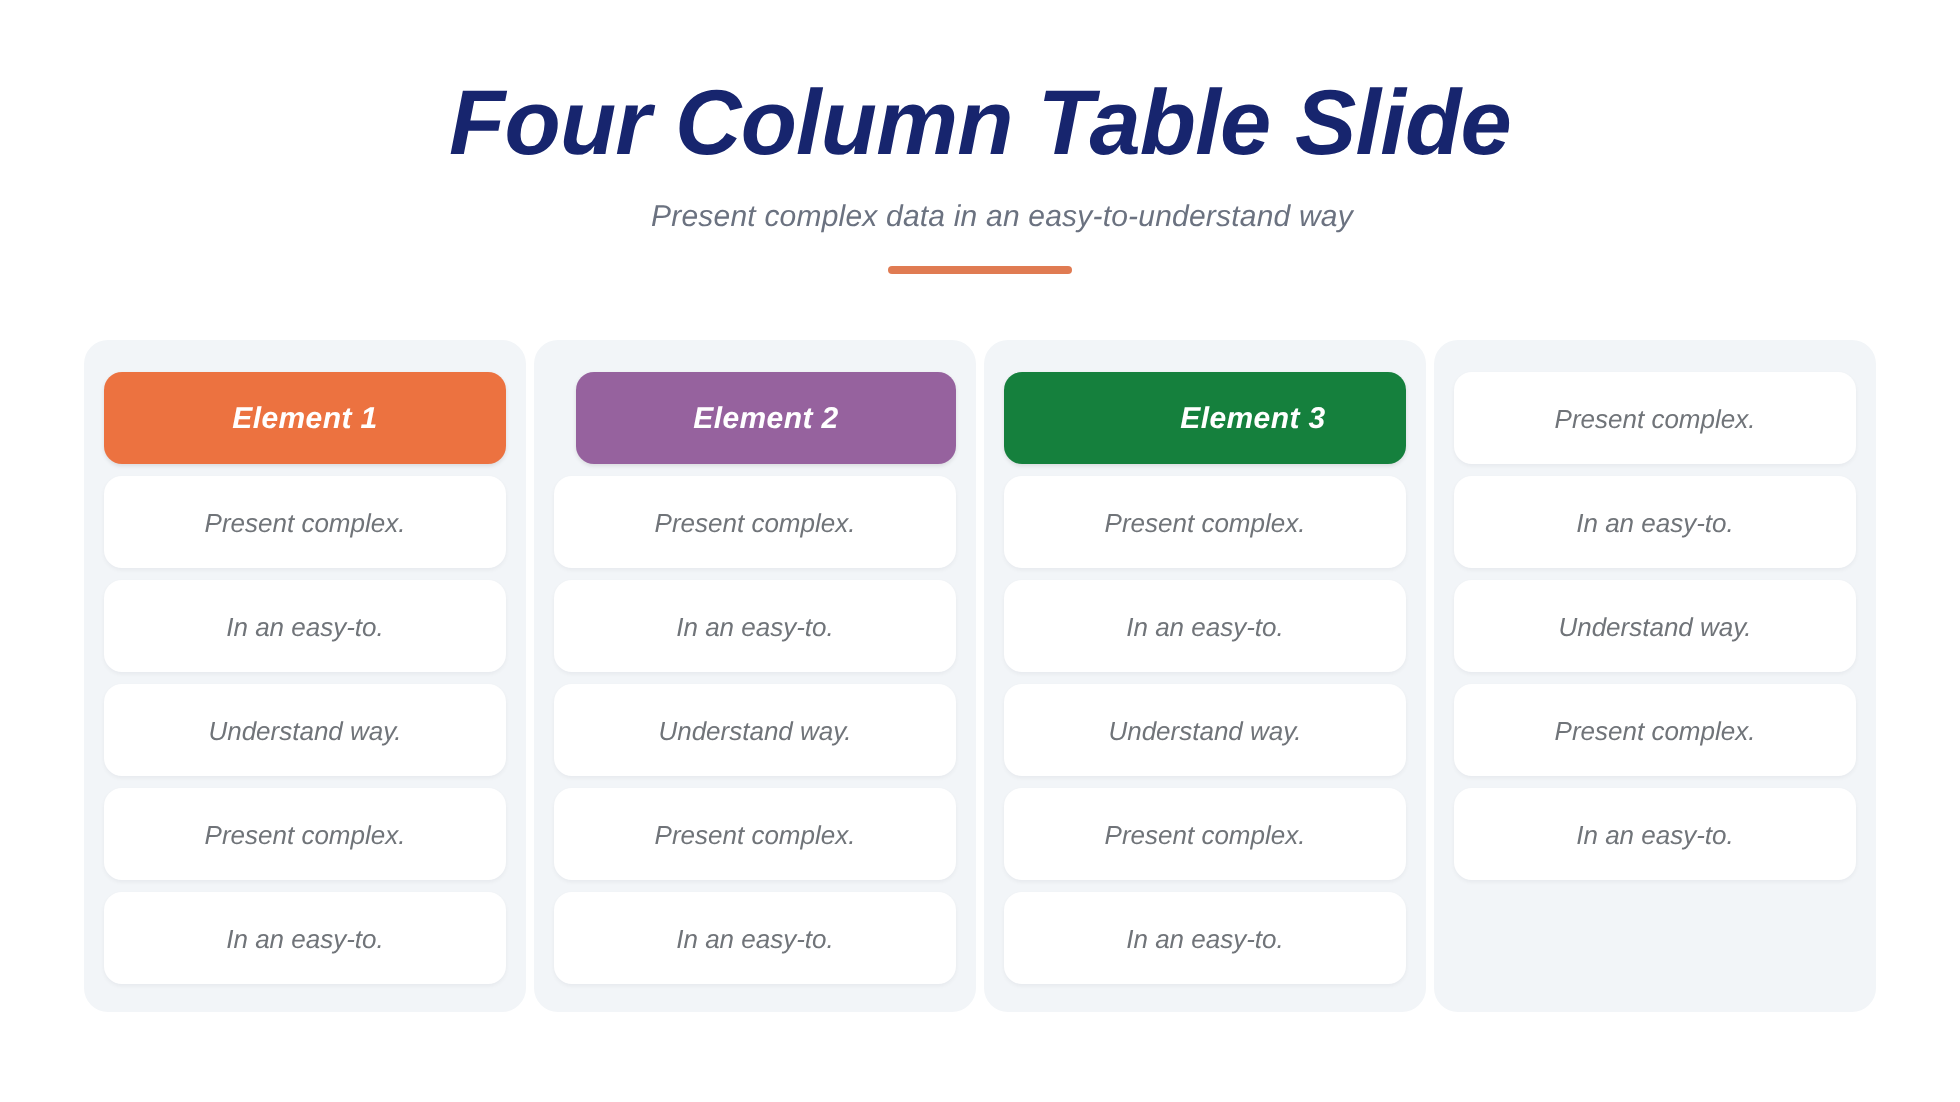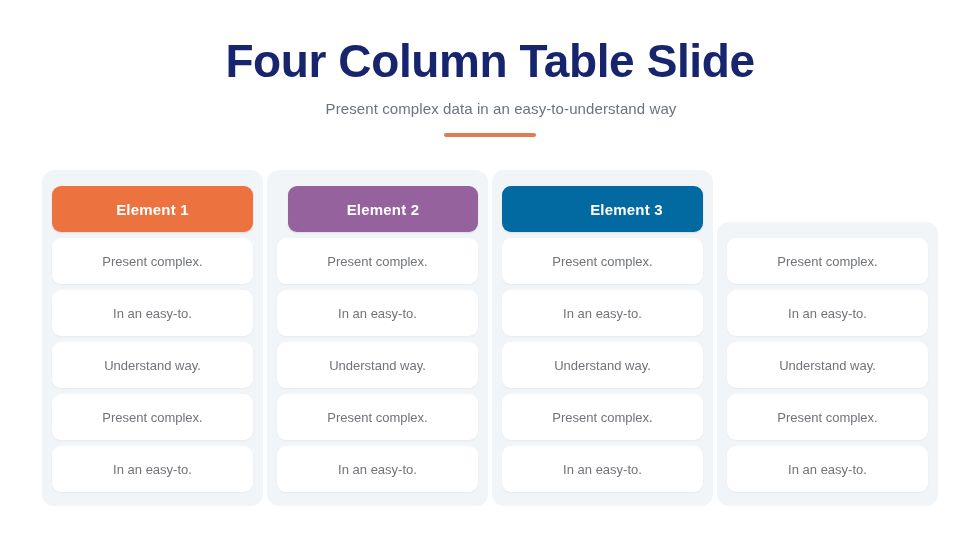--- a/index.html
+++ b/index.html
@@ -1,15 +1,15 @@
 <!DOCTYPE html>
 <html><head>
 <meta charset="utf-8">
 <style>
-  * { margin: 0; padding: 0; box-sizing: border-box; }
+  * { margin: 0; padding: 0; box-sizing: border-box; font-style: italic; }
 
   html, body {
     width: 980px;
     height: 551px;
     background: #ffffff;
     font-family: "Liberation Sans", sans-serif;
     overflow: hidden;
   }
 
   .slide {
@@ -50,21 +50,20 @@
   }
 
   
   .table-wrap {
     position: absolute;
     left: 42px;
     top: 170px;
     width: 896px;
     display: flex;
     gap: 4px;
-    align-items: flex-end;
   }
 
   .column-card {
     flex: 1 1 0;
     background: #F2F5F8;
     border-radius: 12px;
     padding: 16px 10px 14px 10px;
     display: flex;
     flex-direction: column;
     gap: 6px;
@@ -121,21 +120,21 @@
     <div class="column-card" style="background: rgb(242, 245, 248);">
       <div class="col-header" style="background: rgb(150, 98, 158); margin-left: 11px;">Element 2</div>
       <div class="col-cell" style="background: rgb(255, 255, 255); color: rgb(112, 116, 121);">Present complex.</div>
       <div class="col-cell" style="background: rgb(255, 255, 255); color: rgb(112, 116, 121);">In an easy-to.</div>
       <div class="col-cell" style="background: rgb(255, 255, 255); color: rgb(112, 116, 121);">Understand way.</div>
       <div class="col-cell" style="background: rgb(255, 255, 255); color: rgb(112, 116, 121);">Present complex.</div>
       <div class="col-cell" style="background: rgb(255, 255, 255); color: rgb(112, 116, 121);">In an easy-to.</div>
     </div>
 
     <div class="column-card" style="background: rgb(242, 245, 248);">
-      <div class="col-header" style="background: #0369a1; padding-left: 48px;">Element 3</div>
+      <div class="col-header" style="background: #15803d; padding-left: 48px;">Element 3</div>
       <div class="col-cell" style="background: rgb(255, 255, 255); color: rgb(112, 116, 121);">Present complex.</div>
       <div class="col-cell" style="background: rgb(255, 255, 255); color: rgb(112, 116, 121);">In an easy-to.</div>
       <div class="col-cell" style="background: rgb(255, 255, 255); color: rgb(112, 116, 121);">Understand way.</div>
       <div class="col-cell" style="background: rgb(255, 255, 255); color: rgb(112, 116, 121);">Present complex.</div>
       <div class="col-cell" style="background: rgb(255, 255, 255); color: rgb(112, 116, 121);">In an easy-to.</div>
     </div>
 
     <div class="column-card" style="background: rgb(242, 245, 248);">
       <div class="col-cell" style="background: rgb(255, 255, 255); color: rgb(112, 116, 121);">Present complex.</div>
       <div class="col-cell" style="background: rgb(255, 255, 255); color: rgb(112, 116, 121);">In an easy-to.</div>

